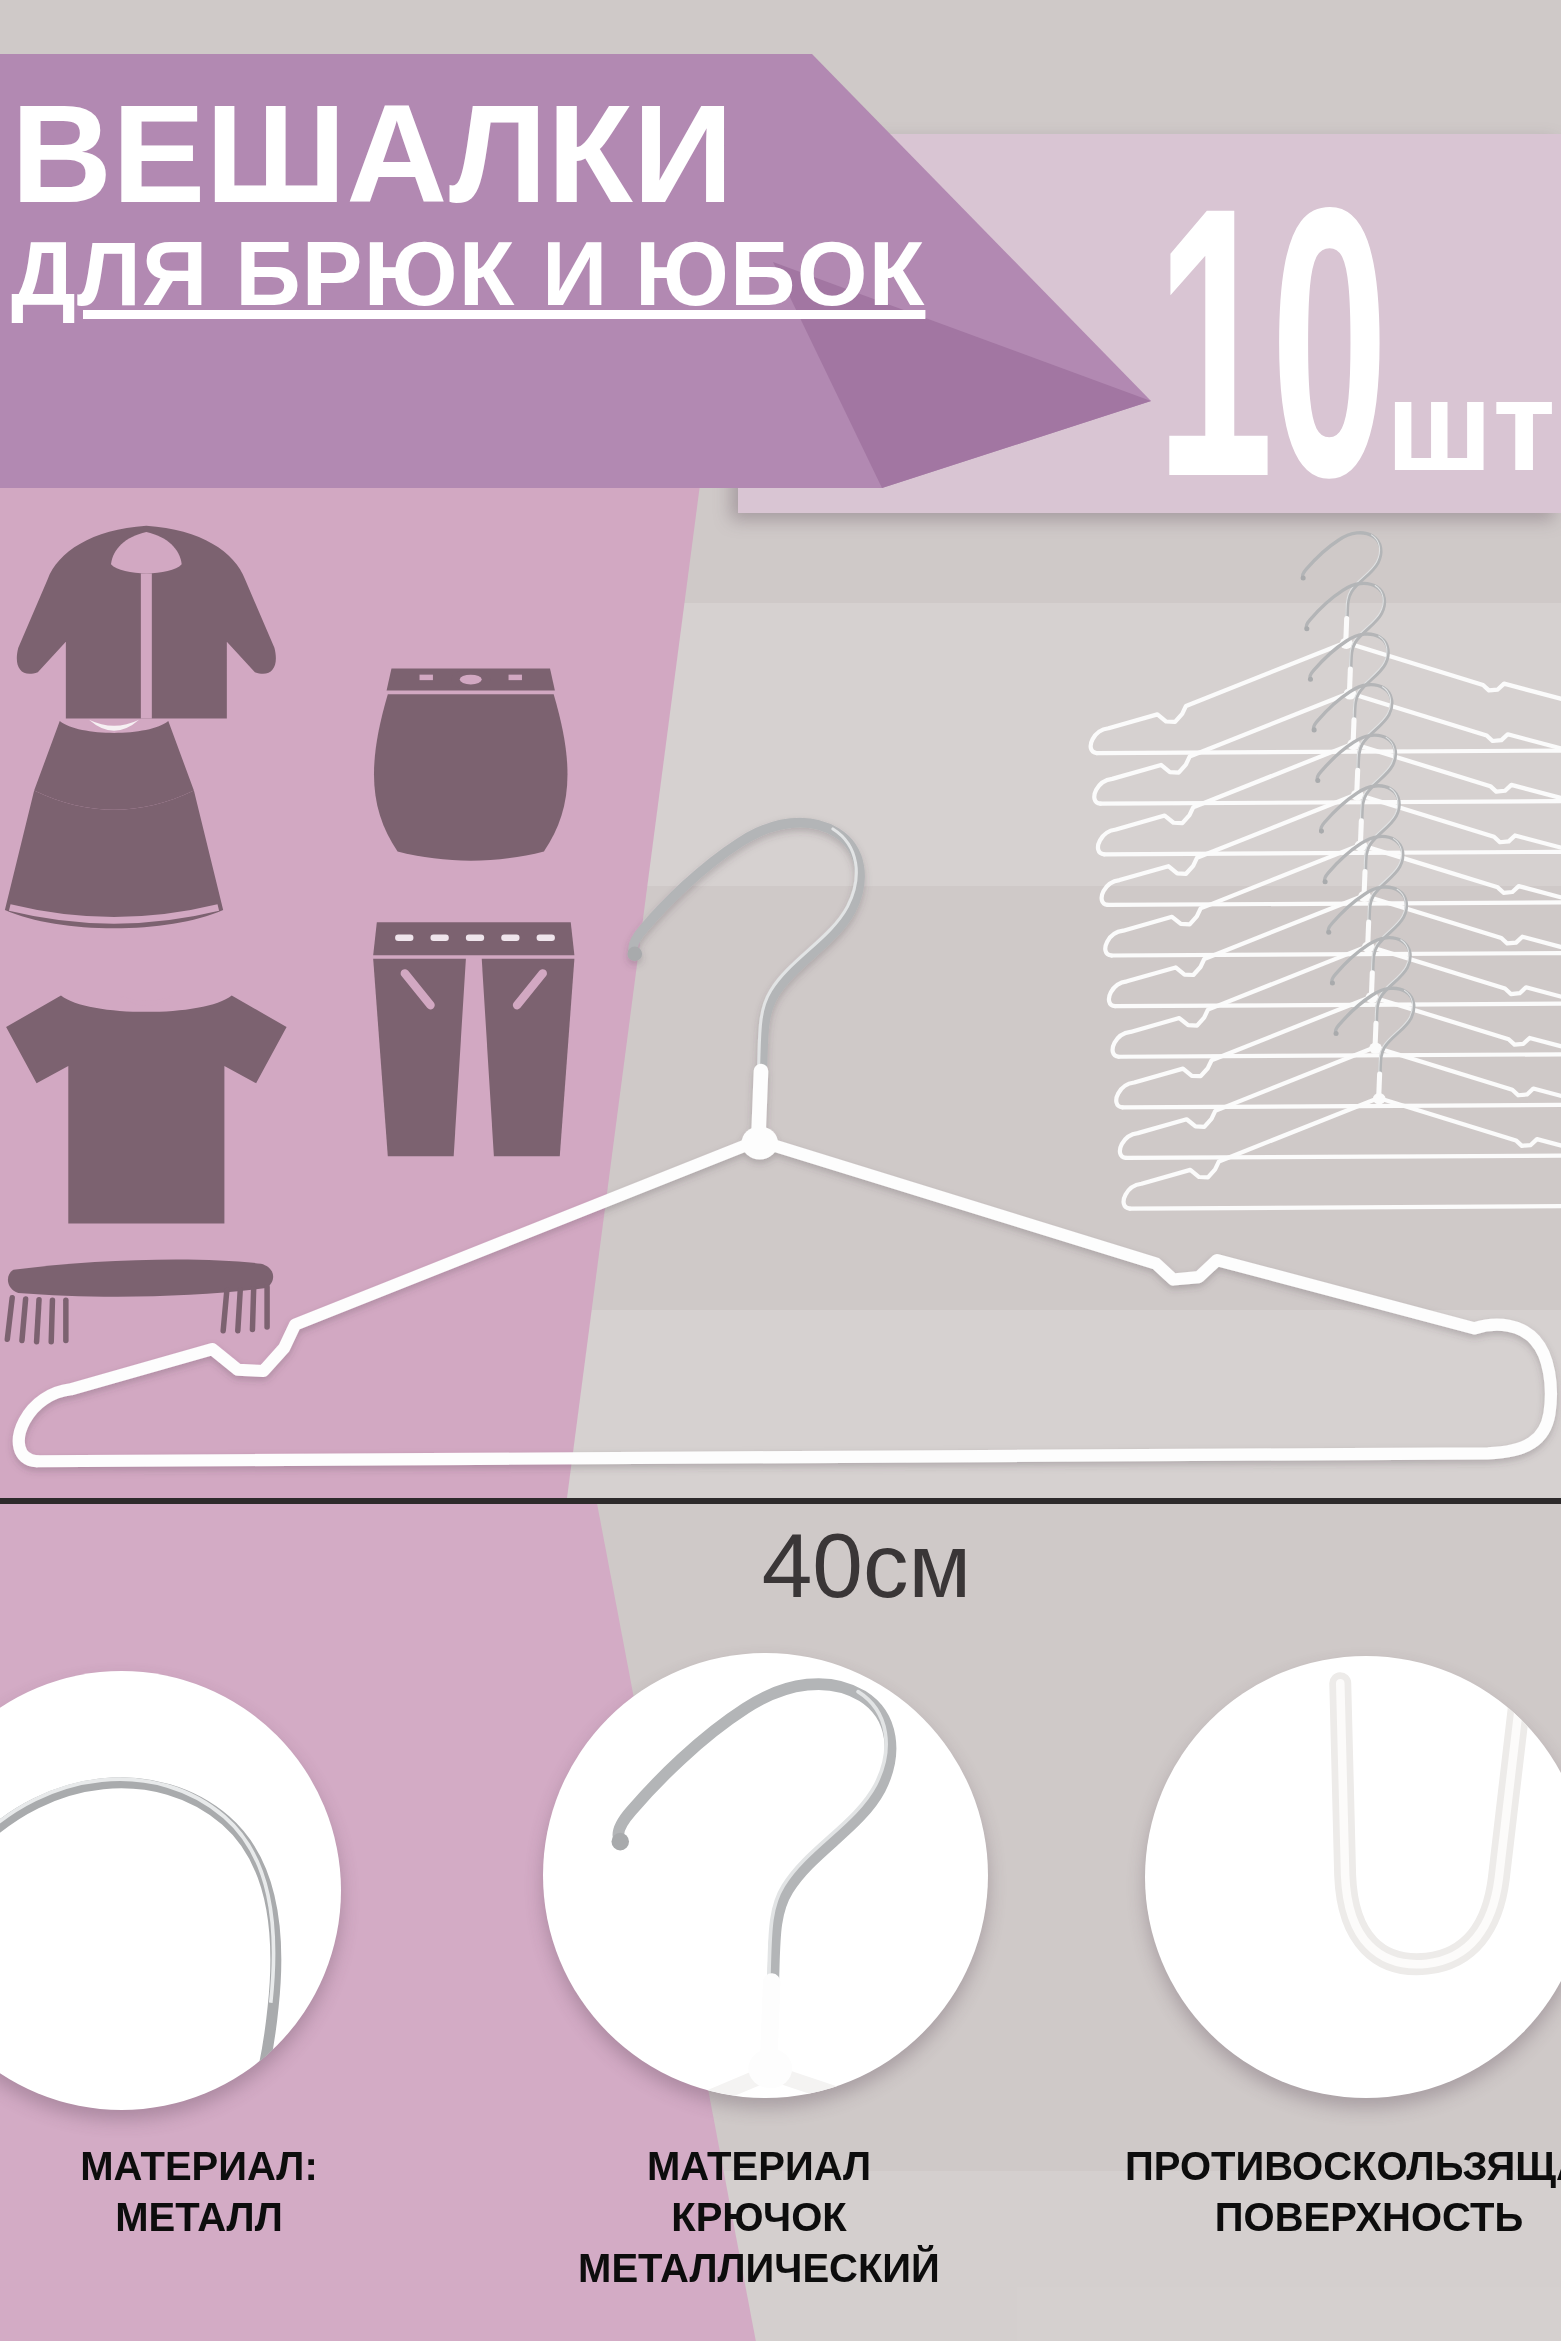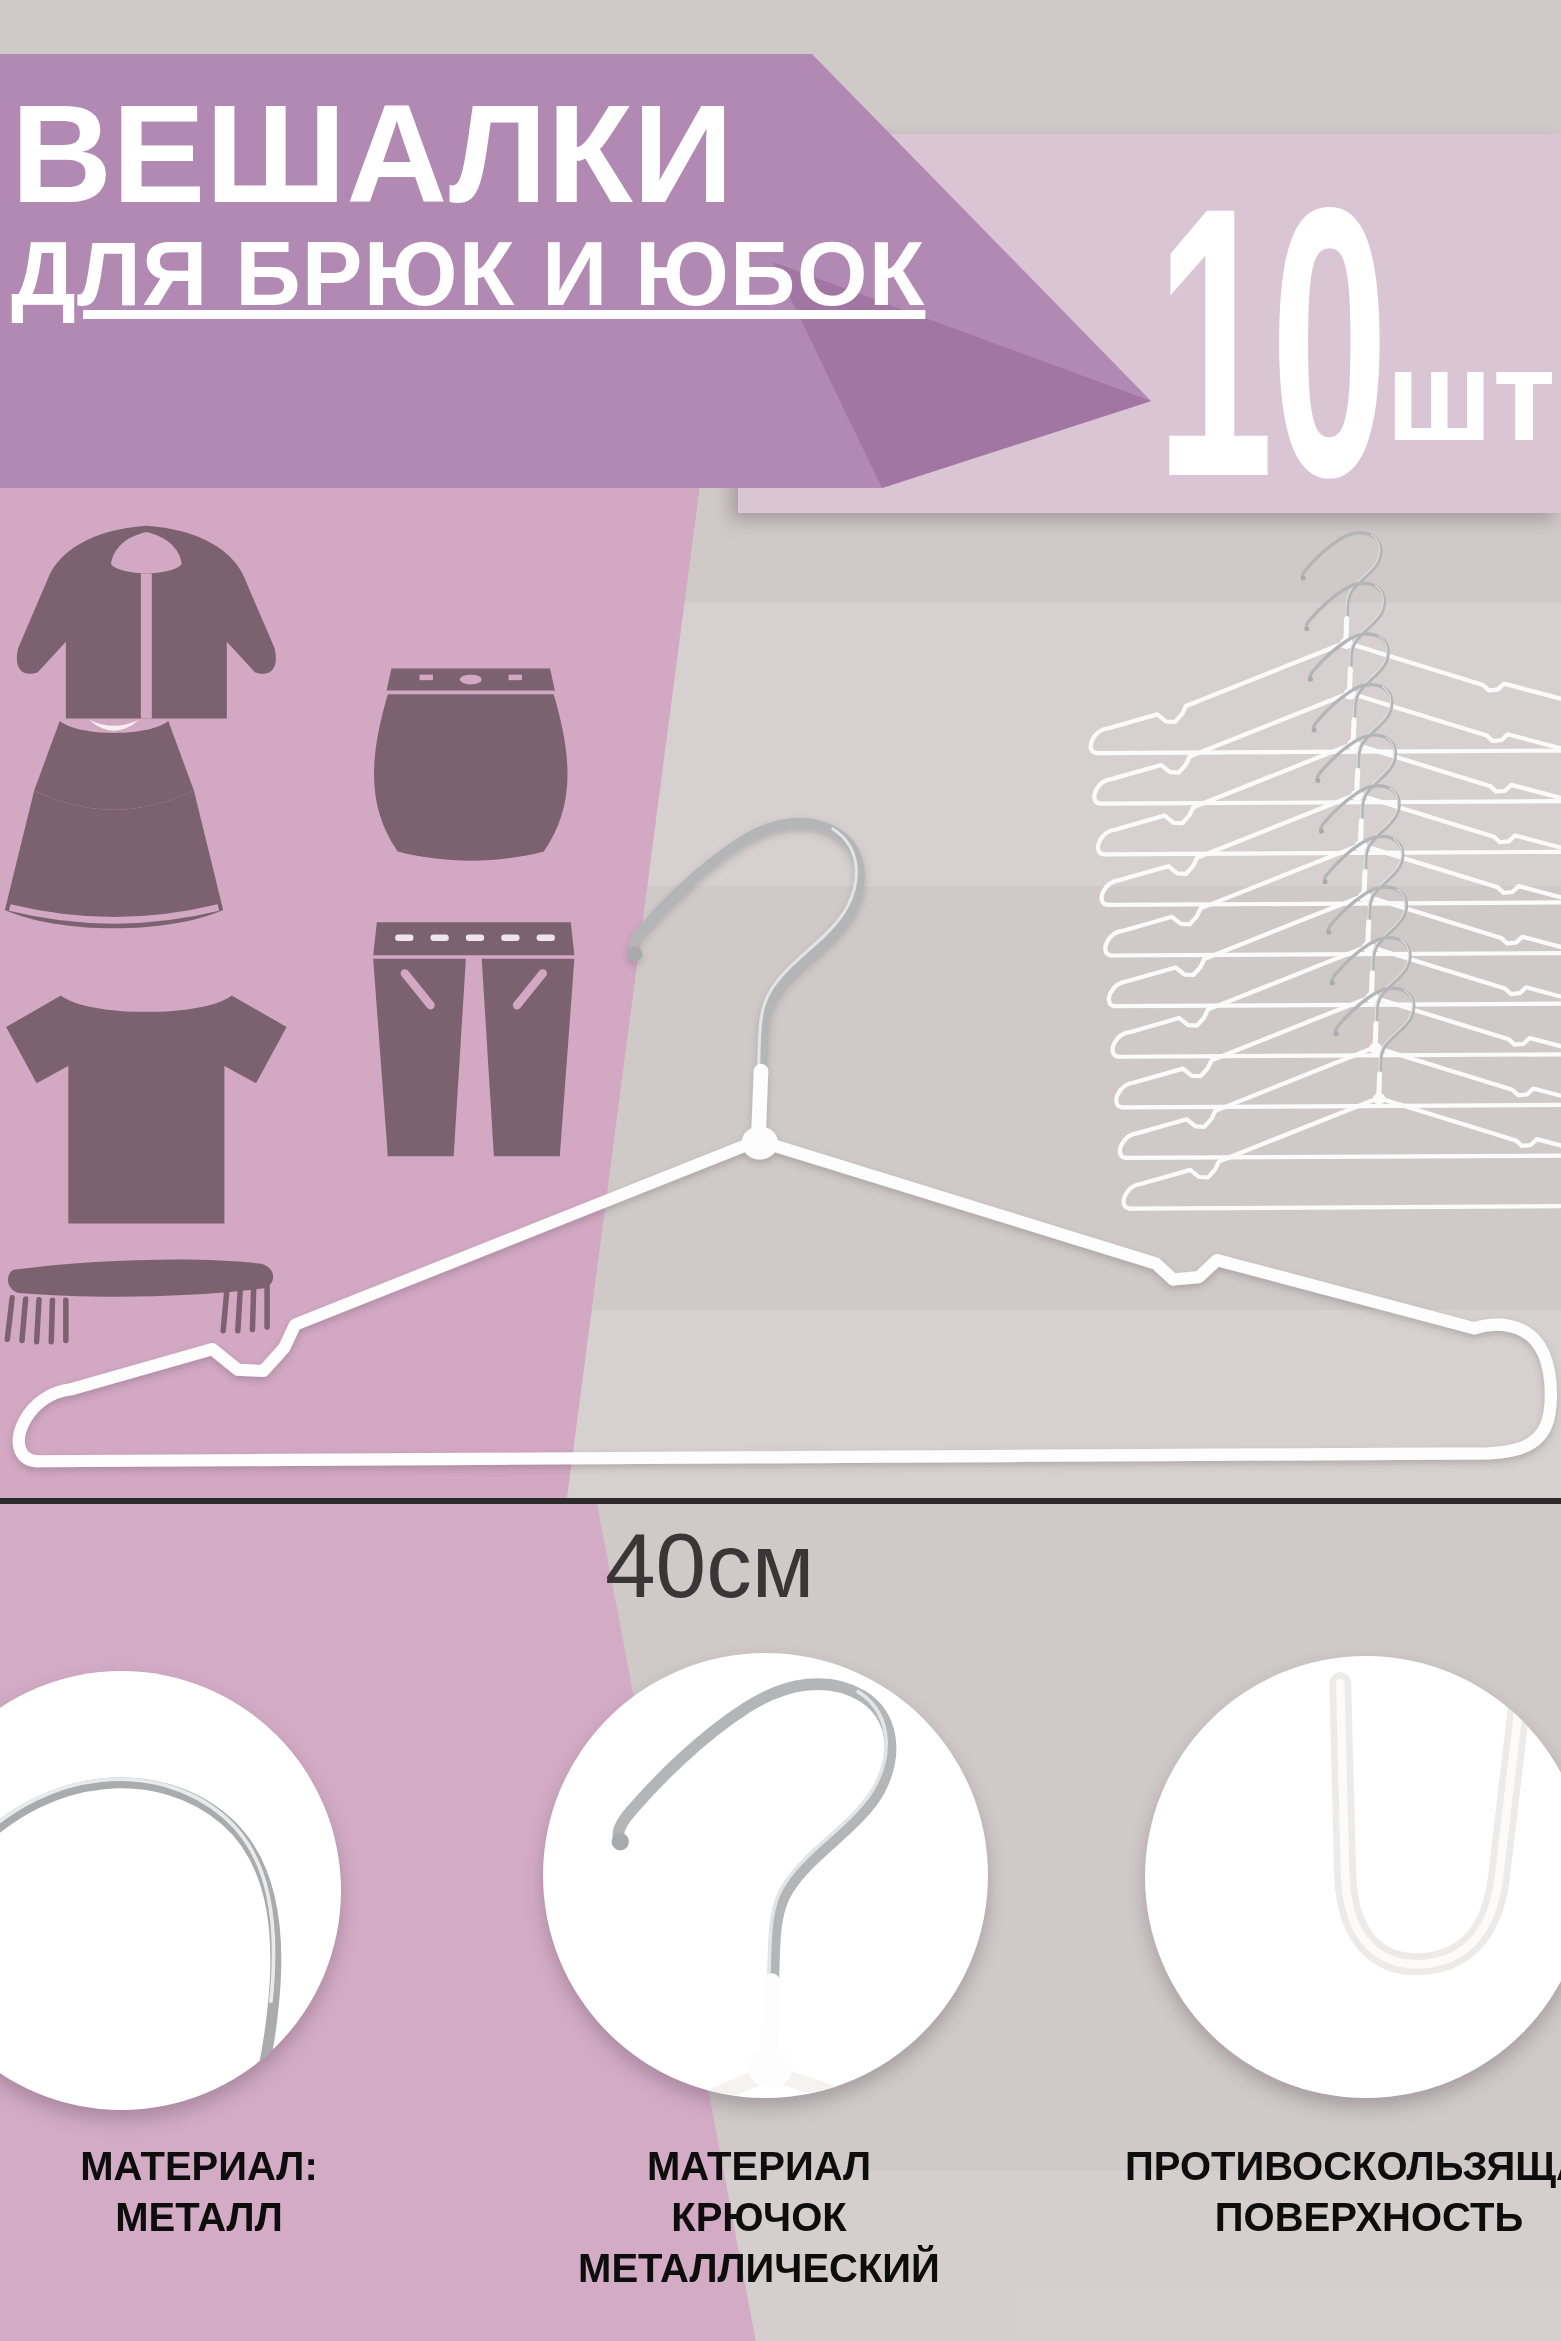--- a/index.html
+++ b/index.html
@@ -16,36 +16,36 @@
   .pink-upper{position:absolute;inset:0;background:#d2a8c2;
     clip-path:polygon(0 477px,701px 477px,567px 1498px,0 1498px);}
   .pink-lower{position:absolute;inset:0;background:#d3abc5;
     clip-path:polygon(0 1498px,596px 1498px,756px 2342px,0 2342px);}
   
   .count-block{position:absolute;left:738px;top:134px;width:823px;height:379px;
     background:#d9c5d3;filter:drop-shadow(-6.1px 7.3px 8.5px rgba(80,60,75,.32));}
   .count{position:absolute;left:1156px;top:150px;font-size:384px;line-height:1;
     font-weight:700;color:#ffffff;transform:scaleX(.55);transform-origin:left top;
     letter-spacing:-4.9px;white-space:nowrap;}
-  .count-unit{position:absolute;left:1386px;top:332px;font-size:128px;line-height:1;
+  .count-unit{position:absolute;left:1386px;top:362px;font-size:128px;line-height:1;
     font-weight:700;color:#ffffff;white-space:nowrap;}
   
   .banner{position:absolute;inset:0;background:#b289b2;
     clip-path:polygon(0 54px,812px 54px,1151px 401px,882px 488px,0 488px);
     filter:drop-shadow(0 7.3px 9.8px rgba(80,60,75,.28));}
   .banner-fold{position:absolute;inset:0;background:#a276a2;
     clip-path:polygon(773px 262px,1151px 401px,882px 488px);
     filter:drop-shadow(-3.7px 6.1px 6.1px rgba(80,60,75,.30));}
   .title1{position:absolute;left:11px;top:84px;font-size:140px;line-height:1;
     font-weight:700;color:#fff;white-space:nowrap;text-align:right;}
   .title2{position:absolute;left:11px;top:228px;font-size:91px;line-height:1;
     font-weight:700;color:#fff;letter-spacing:1.2px;white-space:nowrap;text-decoration:underline;}
   
   .dim-line{position:absolute;left:0;top:1498px;width:1561px;height:5.5px;background:#2d2a2b;}
-  .dim-label{position:absolute;left:605px;top:1520px;width:366px;text-align:left;
+  .dim-label{position:absolute;left:605px;top:1520px;width:366px;text-align:right;
     font-size:91px;line-height:1;font-weight:400;color:#3a3637;}
   
   .circle{position:absolute;border-radius:50%;background:#ffffff;
     box-shadow:0 9.8px 18.3px rgba(80,60,75,.30);}
   .c1{left:-98px;top:1671px;width:439px;height:439px;}
   .c2{left:543px;top:1653px;width:445px;height:445px;}
   .c3{left:1145px;top:1656px;width:442px;height:442px;}
   
   .caption{position:absolute;top:2141px;text-align:center;font-weight:700;
     font-size:40px;line-height:1.27;color:#0d0d0d;white-space:nowrap;}

